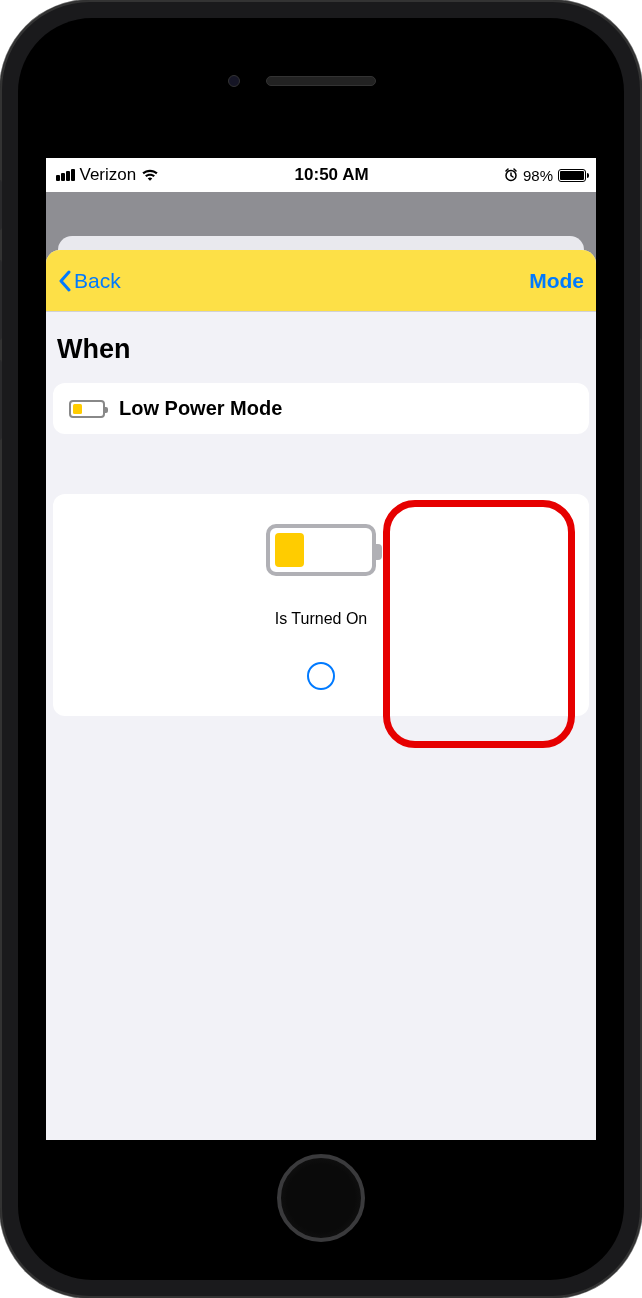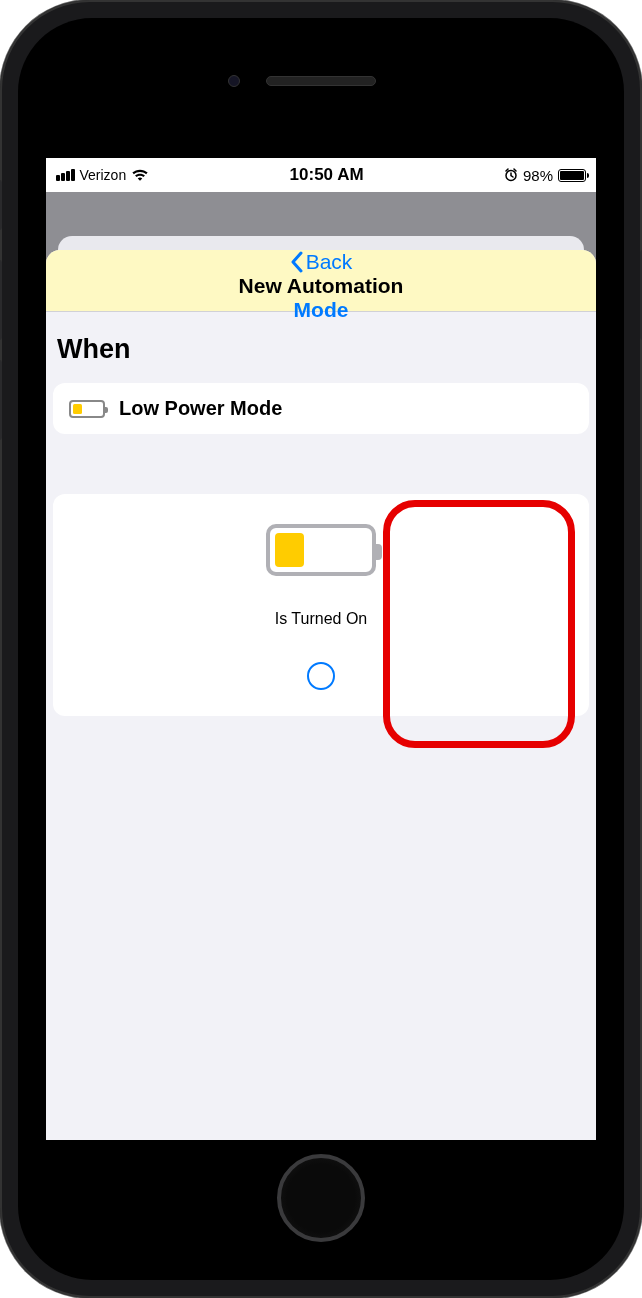--- a/index.html
+++ b/index.html
@@ -90,21 +90,21 @@
       color: #000;
     }
     .sb-left, .sb-right { display: flex; align-items: center; gap: 5px; }
     .sb-center { font-weight: 600; font-size: 17px; }
     .sig-bars { display: flex; align-items: flex-end; gap: 1.5px; }
     .sig-bars span { width: 3.5px; background: #000; border-radius: 1px; }
     .sig-bars span:nth-child(1){height:6px}
     .sig-bars span:nth-child(2){height:8px}
     .sig-bars span:nth-child(3){height:10px}
     .sig-bars span:nth-child(4){height:12px}
-    .carrier { font-size: 14px; font-weight: 400; }
+    .carrier { font-size: 17px; font-weight: 400; }
     .wifi-ic { width: 18px; height: 14px; }
     .alarm-ic { width: 14px; height: 14px; }
     .batt-pct { font-size: 15px; font-weight: 400; }
     .batt-ic { width: 28px; height: 13px; border: 1.5px solid #000; border-radius: 3px; position: relative; padding: 1px; }
     .batt-ic::after { content:''; position:absolute; right:-4px; top:3px; width:2.5px; height:5px; background:#000; border-radius:0 2px 2px 0;}
     .batt-fill { background:#000; height:100%; border-radius:1px; }
     
     .sheet-bg {
       position: absolute;
       top: 34px; left:0; right:0; bottom:0;
@@ -125,23 +125,22 @@
       display: flex;
       flex-direction: column;
     }
     .nav-bar {
       height: 62px;
       display: flex;
       align-items: center;
       justify-content: space-between;
       padding: 0 12px;
       border-bottom: 0.5px solid #d1d1d6;
-      background: #fef9c3;
+      background: #fde047;
       border-radius: 14px 14px 0 0;
-      flex-direction: column;
     }
     .nav-back { display:flex; align-items:center; color:#007aff; font-size:21px; gap:2px; cursor:pointer; }
     .nav-title { font-size:21px; font-weight:600; color:#000; }
     .nav-next { color:#007aff; font-size:21px; font-weight:600; cursor:pointer; }
     .chev-left { width: 14px; height: 22px; }
     .content { padding: 22px 7px; flex:1; }
     .section-title { font-size: 27px; font-weight: 700; color:#000; margin-bottom: 18px; padding-left: 4px;}
     .card {
       background: #fff;
       border-radius: 12px;
@@ -247,21 +246,20 @@
       <div class="sheet-bg">
         <div class="sheet-peek"></div>
         <div class="sheet">
           <div class="nav-bar">
             <div class="nav-back">
               <svg class="chev-left" viewBox="0 0 14 22">
                 <path d="M11 2 L3 11 L11 20" stroke="#007aff" stroke-width="3" fill="none" stroke-linecap="round" stroke-linejoin="round"></path>
               </svg>
               <span>Back</span>
             </div>
-            <div class="nav-title">New Automation</div>
             <div class="nav-next">Mode</div>
           </div>
 
           <div class="content">
             <div class="section-title">When</div>
 
             <div class="card">
               <div class="trigger-row">
                 <div class="small-batt">
                   <div class="fill" style="width:32%;background:#ffcc00"></div>

